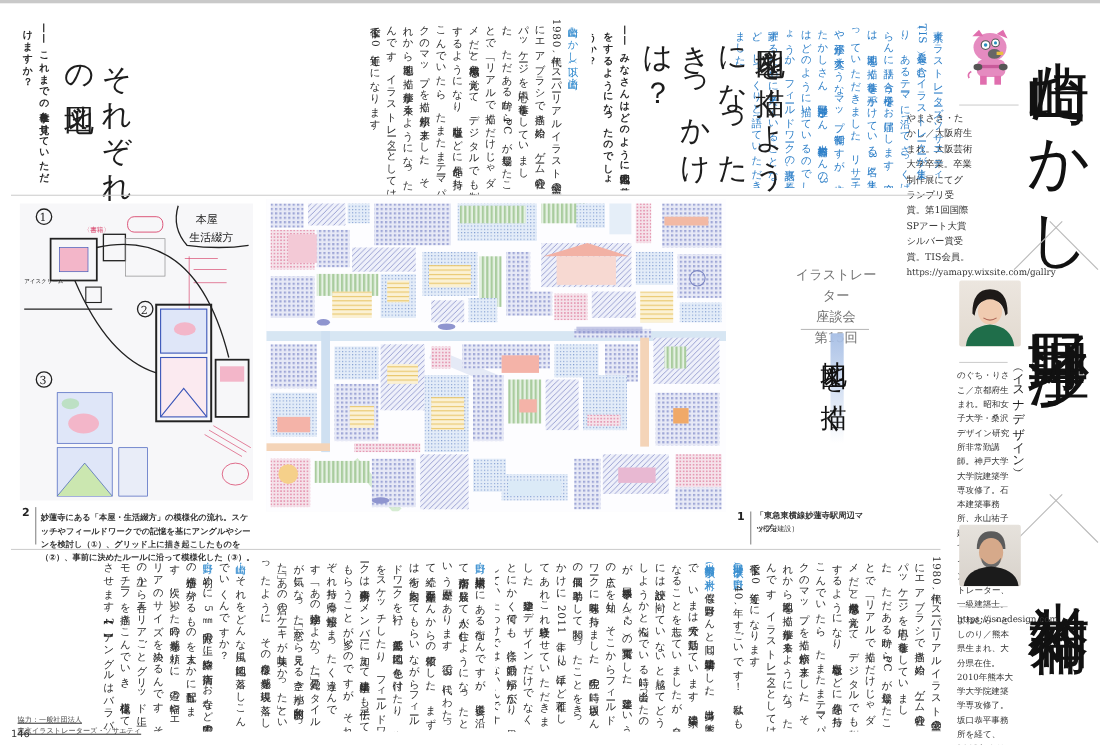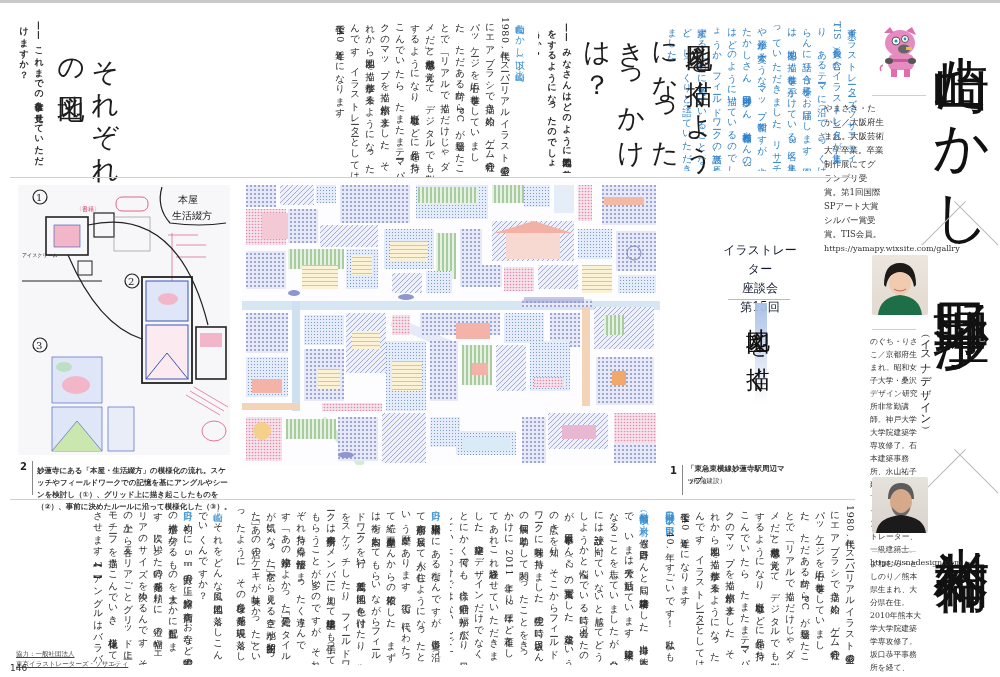--- a/index.html
+++ b/index.html
@@ -24,21 +24,21 @@
   .cross::before { transform: translateX(-50%) rotate(45deg) translateY(-8px); }
   .cross::after { transform: translateX(-50%) rotate(-45deg) translateY(-8px); }
 
   .bio { position: absolute; font-size: 8.5px; line-height: 14px; color: #333; font-family: "DejaVu Serif", serif; }
   .bio .url { font-size: 8px; }
 
   .photo { position: absolute; border-radius: 2px; overflow: hidden; }
 
   
   .heading { position: absolute; writing-mode: vertical-rl; font-size: 27px; line-height: 34px; letter-spacing: 2px; color: #1d1d1d; }
-  .series { position: absolute; text-align: center; font-size: 12px; line-height: 19px; color: #0f172a; }
+  .series { position: absolute; text-align: center; font-size: 12px; line-height: 19px; color: #737373; }
   .title-main { position: absolute; writing-mode: vertical-rl; font-size: 24px; letter-spacing: 4px; color: #111; padding-top: 6px; }
   .title-bar { position: absolute; background: linear-gradient(to bottom, #aac1e6, rgba(170,193,230,0)); }
 
   .caption { position: absolute; font-family: "DejaVu Sans", sans-serif; font-size: 7.5px; line-height: 12px; color: #333; }
   .cap-num { position: absolute; font-size: 10px; font-weight: bold; font-family: "DejaVu Sans", sans-serif; }
   .cap-bar { position: absolute; width: 1px; background: #888; }
 
   .map { position: absolute; background: #fbfbfd; overflow: hidden; }
   .sketch { position: absolute; background: #f7f7f9; overflow: hidden; }
 

